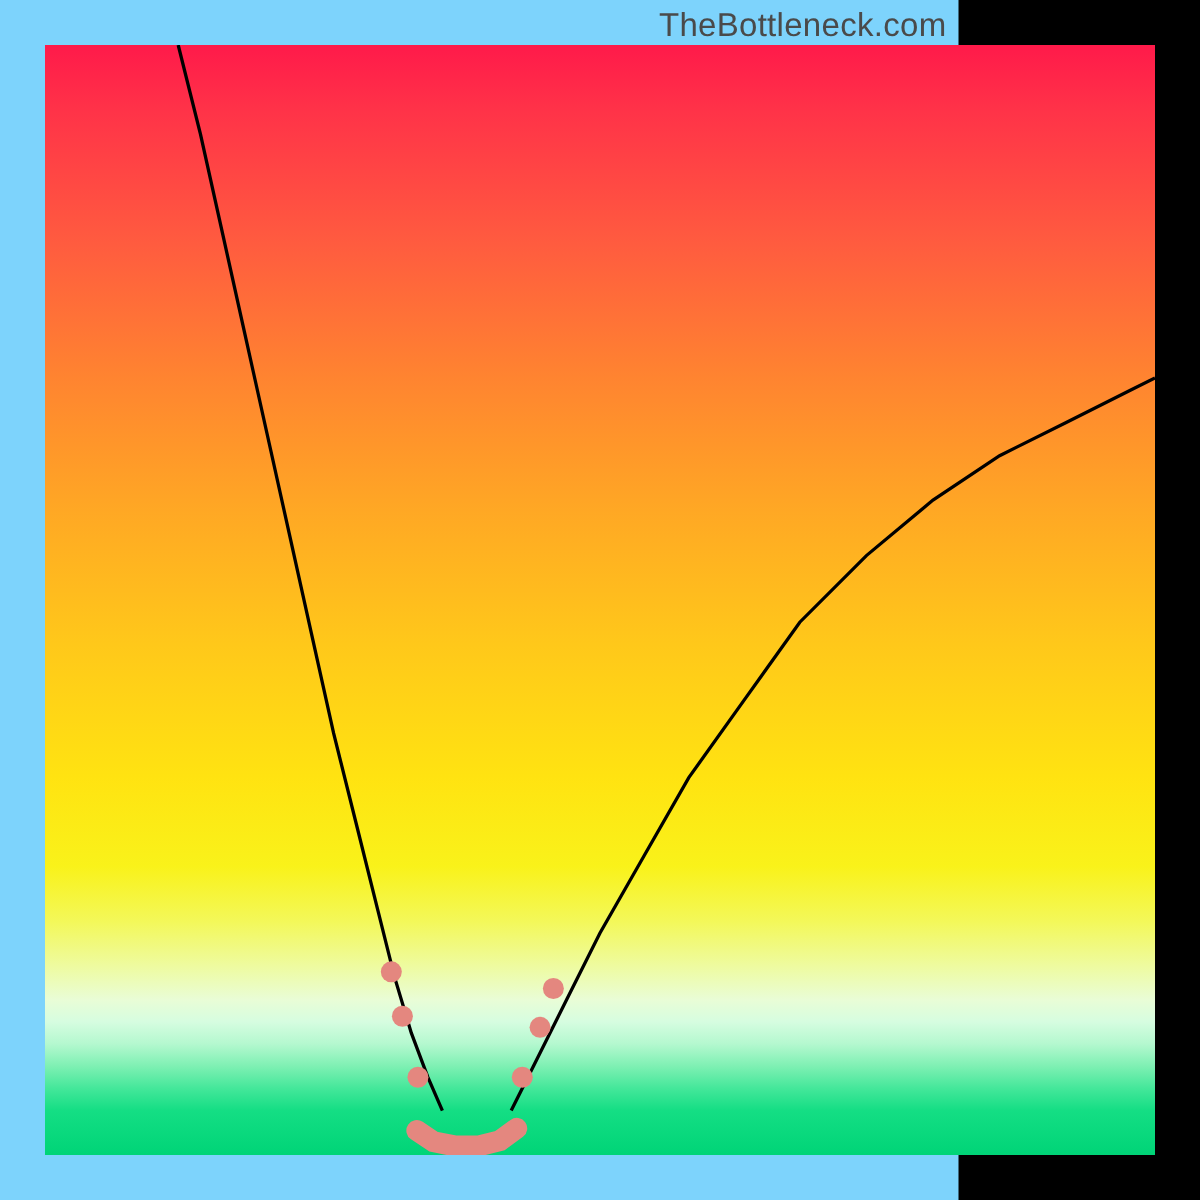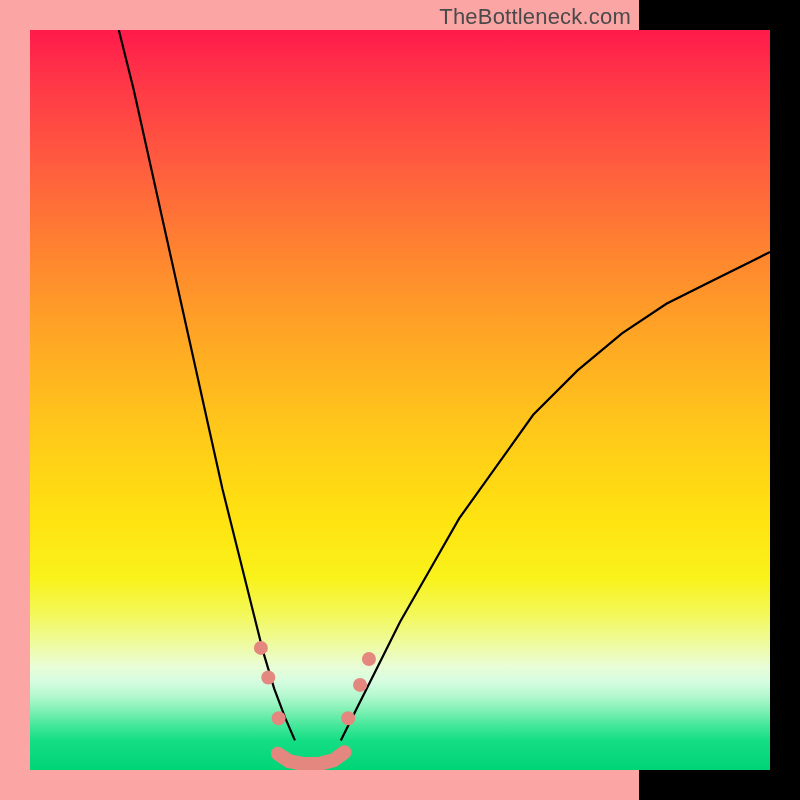--- a/index.html
+++ b/index.html
@@ -8,21 +8,21 @@
     width: 800px;
     height: 800px;
     background: #000;
     font-family: Arial, Helvetica, sans-serif;
     overflow: hidden;
   }
   .frame {
     position: absolute;
     left: 0; top: 0;
     width: 639px; height: 800px;
-    background: #fca5a5;
+    background: #7dd3fc;
   }
   .plot {
     position: absolute;
     left: 30px;
     top: 30px;
     width: 740px;
     height: 740px;
     background: linear-gradient(to bottom,
       #ff1a4a 0%,
       #ff3348 6%,

